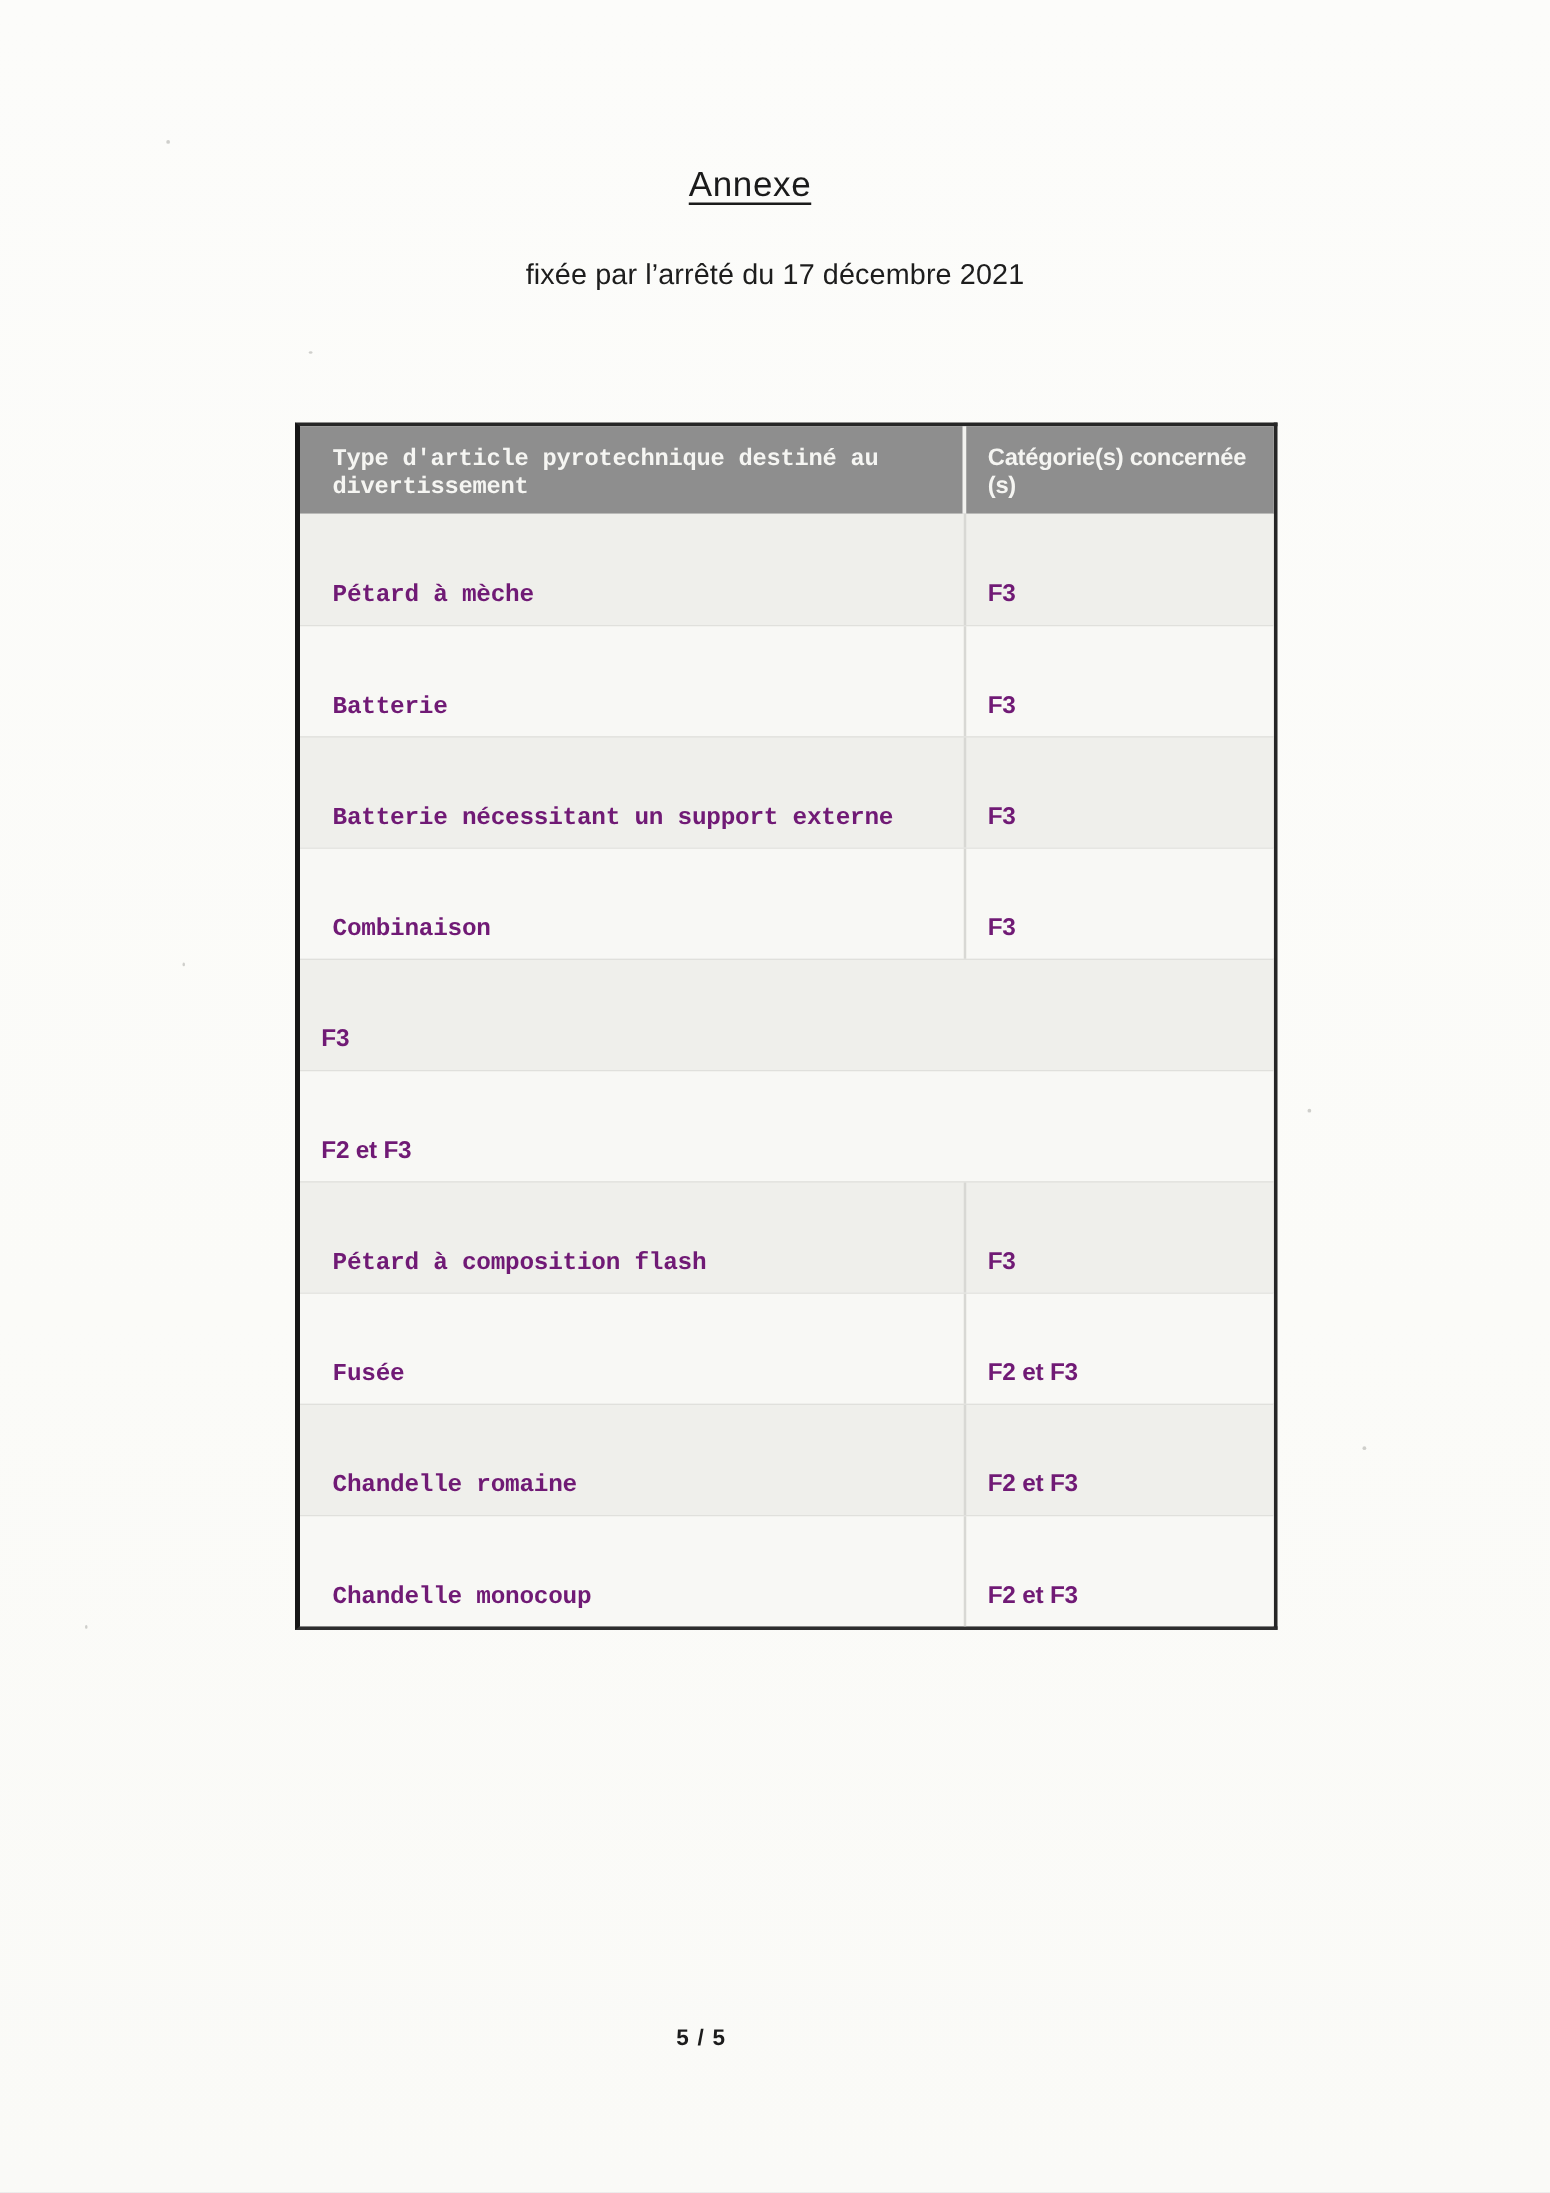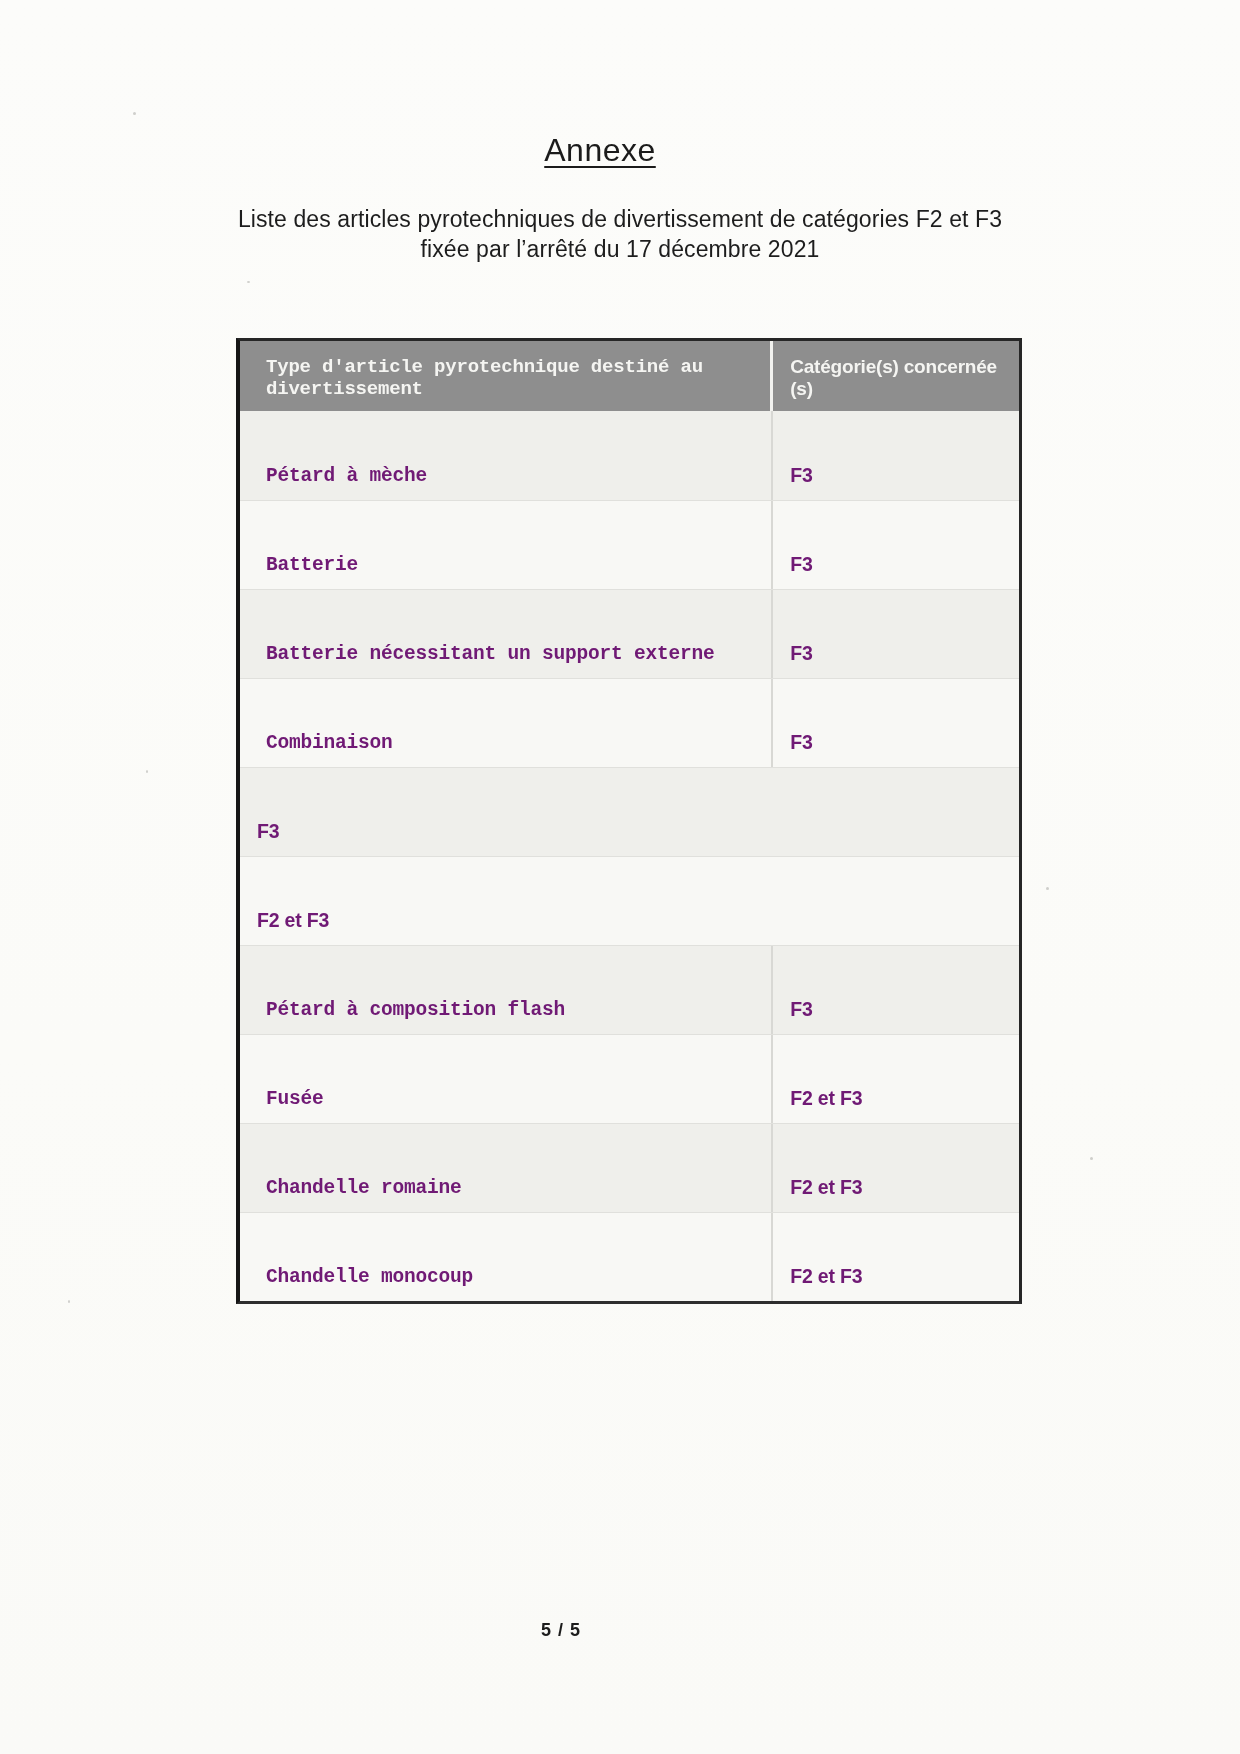--- a/index.html
+++ b/index.html
@@ -26,21 +26,21 @@
     opacity: 0.45;
   }
   .speck.yellow { background: #e6e09a; opacity: 0.55; }
 
   .doc-title {
     position: absolute;
     top: 132px;
     left: 0;
     width: 1200px;
     text-align: center;
-    font-size: 32px;
+    font-size: 28px;
     letter-spacing: 0.5px;
     color: #1b1b1b;
   }
   .doc-title .underlined {
     text-decoration: underline;
     text-underline-offset: 5px;
     text-decoration-thickness: 2px;
   }
 
   .doc-subtitle {
@@ -145,21 +145,20 @@
   <span class="speck" style="left:246px; top:1228px; width:3px; height:2px;"></span>
   <span class="speck yellow" style="left:958px; top:1262px; width:5px; height:5px;"></span>
   <span class="speck" style="left:1090px; top:1157px; width:3px; height:3px;"></span>
   <span class="speck" style="left:68px; top:1300px; width:2px; height:3px;"></span>
 
   <div class="doc-title">
     <span class="underlined">Annexe</span>
   </div>
 
   <div class="doc-subtitle">
-    <div>Liste des articles pyrotechniques de divertissement de catégories F2 et F3</div>
     <div>fixée par l’arrêté du 17 décembre 2021</div>
   </div>
 
   <div class="annex-table">
 
     <div class="t-row t-header">
       <div class="cell c1">Type d'article pyrotechnique destiné au divertissement</div>
       <div class="cell c2">Catégorie(s) concernée (s)</div>
     </div>
 

